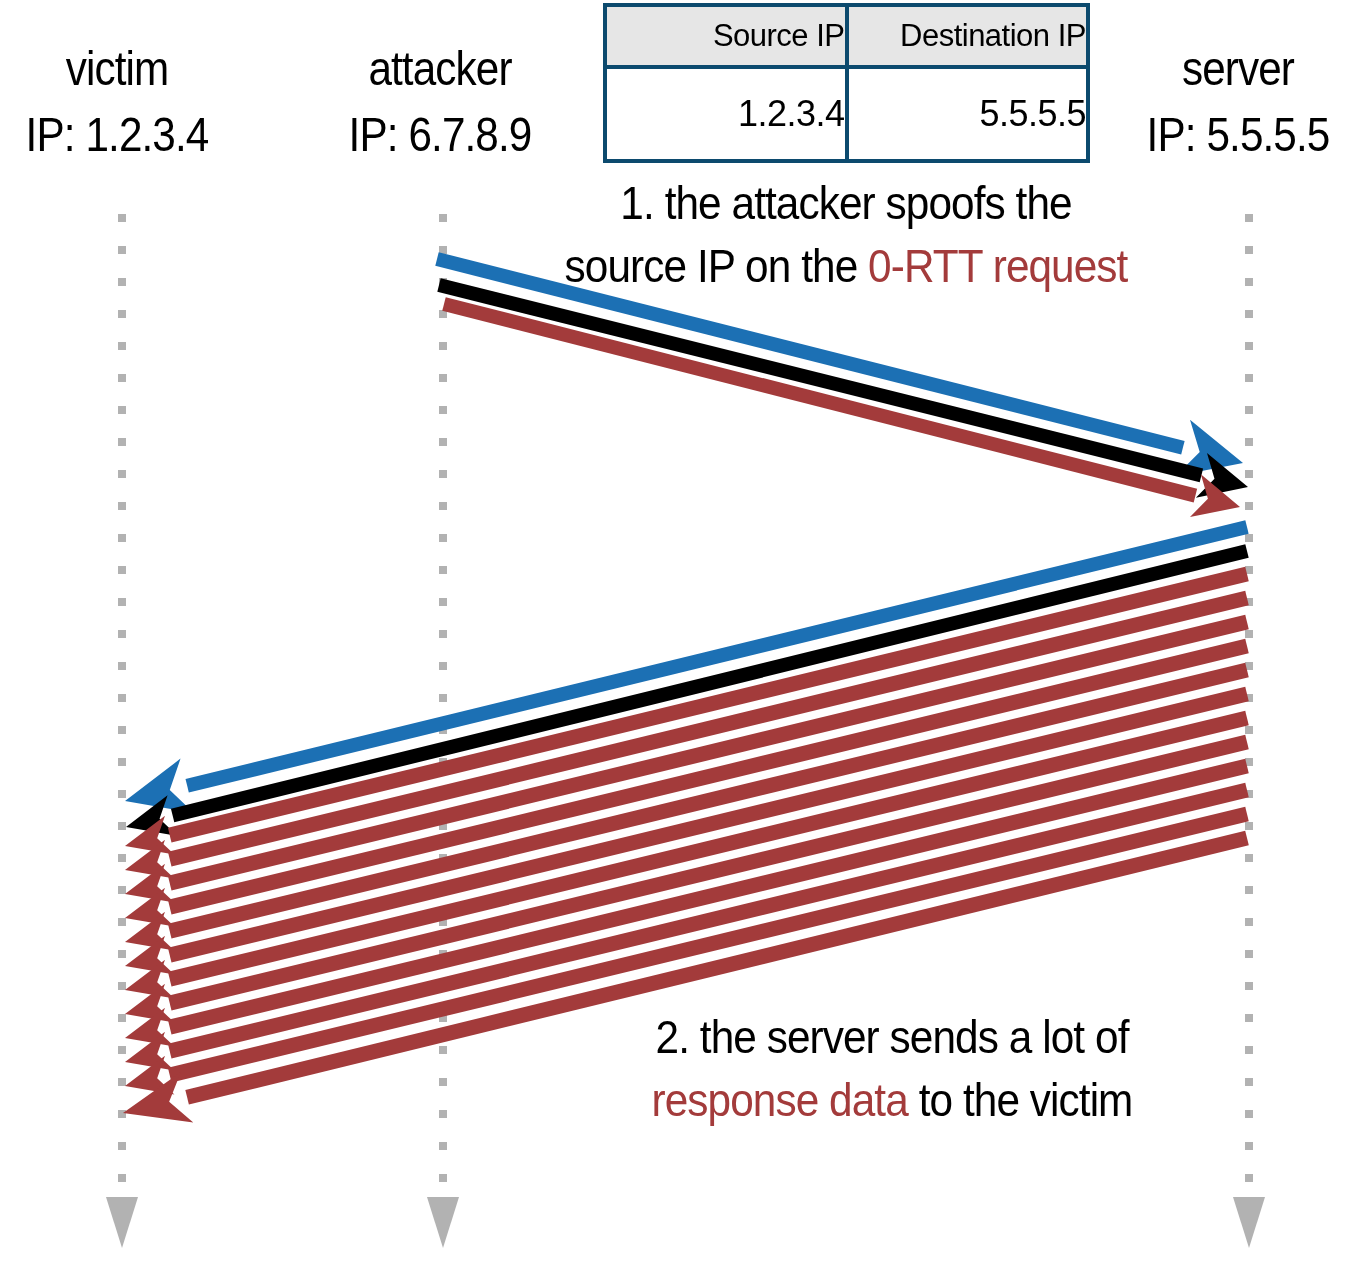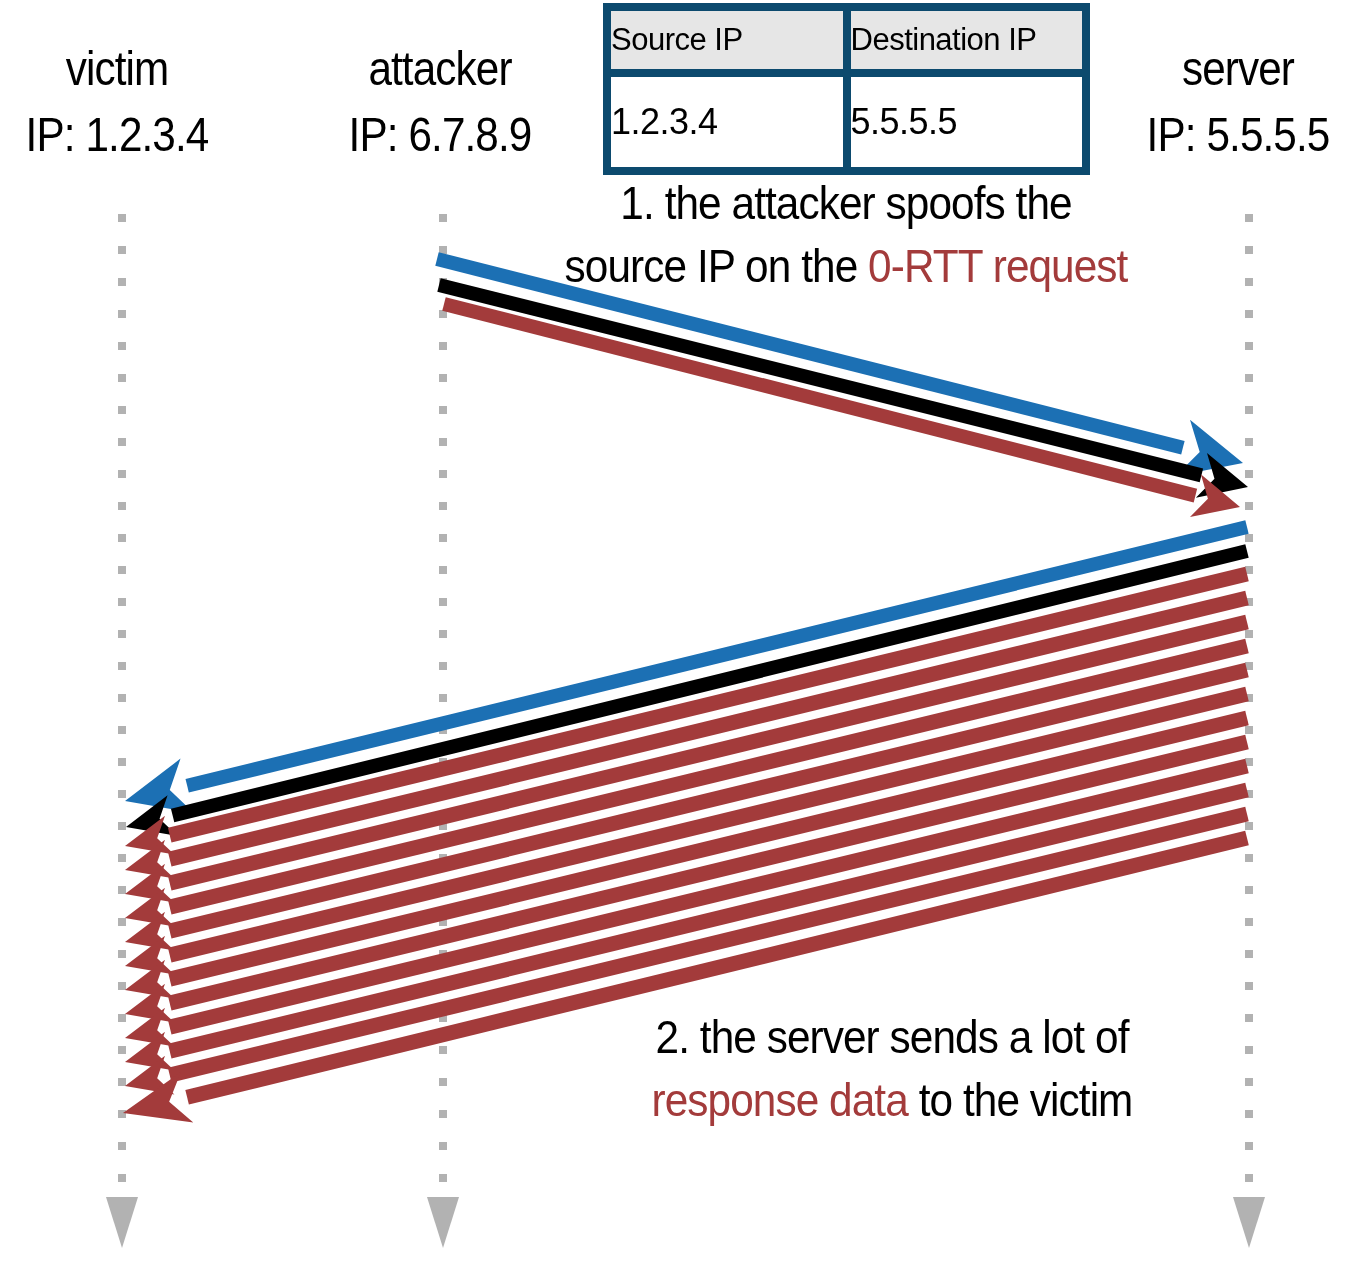--- a/index.html
+++ b/index.html
@@ -34,22 +34,22 @@
     left: 603px;
     top: 3px;
     width: 487px;
     height: 152px;
     border-collapse: collapse;
     table-layout: fixed;
     background: #ffffff;
     z-index: 2;
   }
   .packet-table th, .packet-table td {
-    border: 8px solid #0c4a6e;
-    text-align: left;
+    border: 4px solid #0c4a6e;
+    text-align: right;
     vertical-align: middle;
     padding: 0;
     letter-spacing: -0.5px;
   }
   .packet-table th {
     background: #e6e6e6;
     font-weight: normal;
     font-size: 31px;
     height: 58px;
   }

